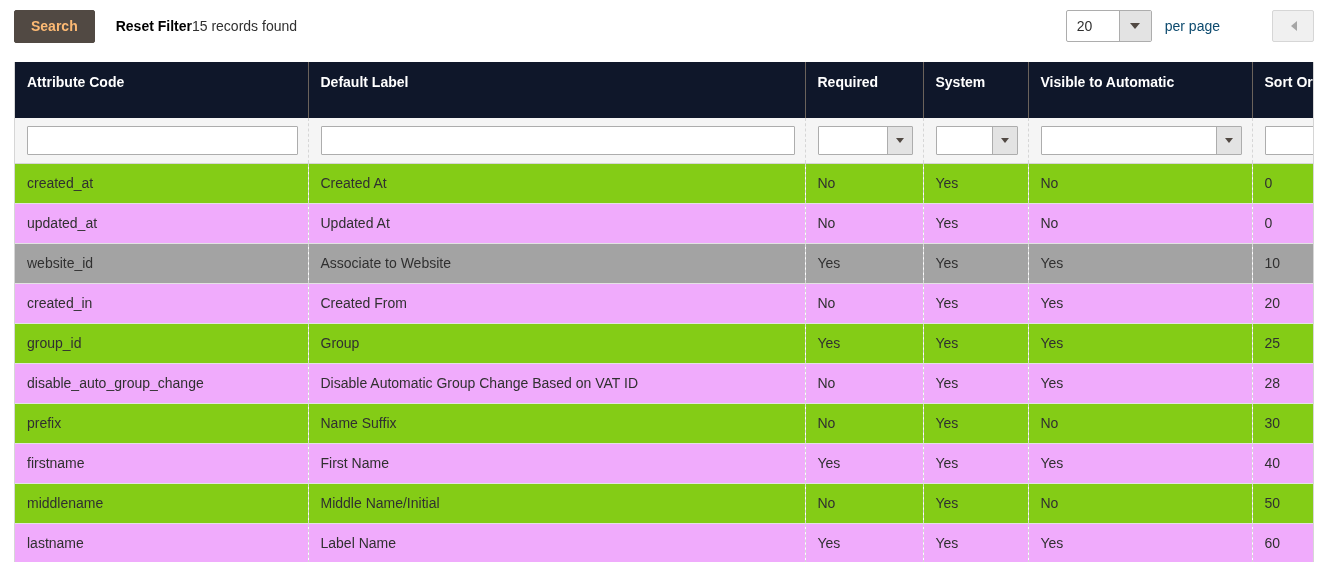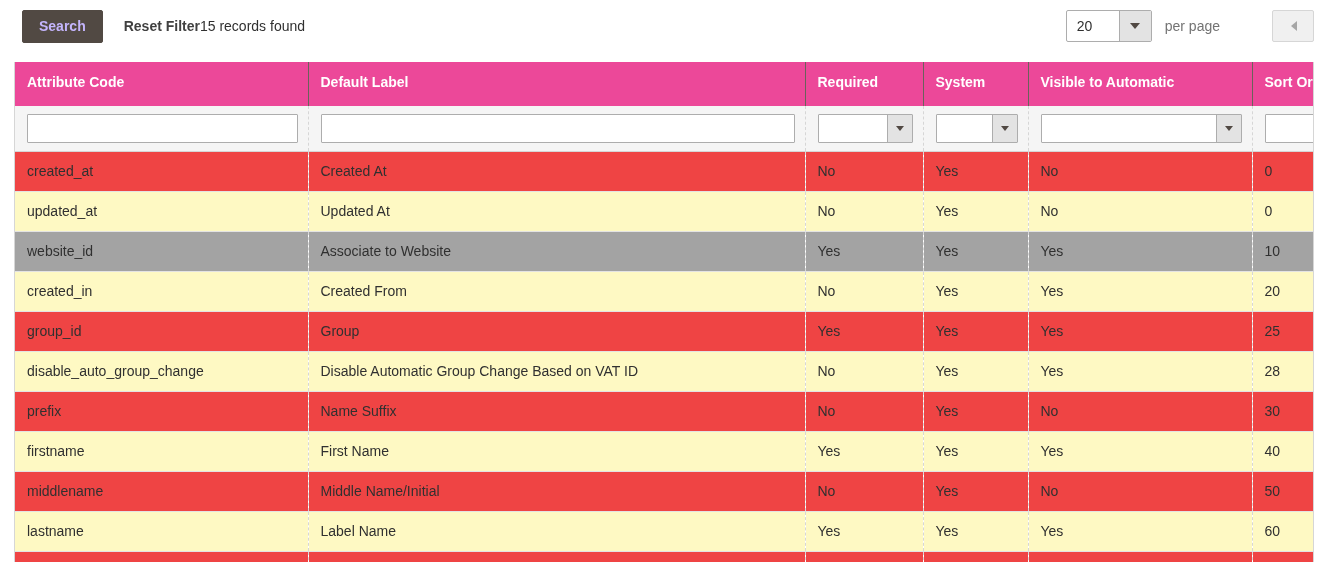--- a/index.html
+++ b/index.html
@@ -20,34 +20,33 @@
   .toolbar {
     position: relative;
     height: 52px;
     padding: 0 14px;
     box-sizing: border-box;
     display: flex;
     align-items: center;
   }
   .search-button {
     background: #514943;
-    color: #c4b5fd;
+    color: #fdba74;
     border: 1px solid #514943;
     border-radius: 2px;
     font-family: "Liberation Sans", sans-serif;
     font-size: 14px;
     font-weight: bold;
     padding: 7px 16px 8px;
     line-height: 16px;
     cursor: pointer;
     white-space: nowrap;
-    margin-left: 8px;
   }
   .reset-filter-link {
-    color: #404040;
+    color: #000000;
     font-weight: bold;
     font-size: 14px;
     text-decoration: none;
     margin-left: 21px;
     cursor: pointer;
     white-space: nowrap;
   }
   .records-found {
     color: #303030;
     font-size: 14px;
@@ -93,21 +92,21 @@
   .caret {
     width: 0;
     height: 0;
     border-left: 5px solid transparent;
     border-right: 5px solid transparent;
     border-top: 6px solid #514943;
   }
   .perpage-label {
     margin-left: 13px;
     font-size: 14px;
-    color: #737373;
+    color: #0c4a6e;
     white-space: nowrap;
   }
   .pager-button {
     margin-left: 52px;
     width: 42px;
     height: 32px;
     border: 1px solid #d6d6d6;
     border-radius: 2px;
     background: #f0f0f0;
     box-sizing: border-box;
@@ -131,26 +130,26 @@
     border-left: 1px solid #d6d6d6;
     border-right: 1px solid #d6d6d6;
     overflow: hidden;
   }
   table.grid {
     width: 100%;
     border-collapse: collapse;
     table-layout: fixed;
   }
   table.grid th {
-    background: #ec4899;
+    background: #0f172a;
     color: #ffffff;
     font-size: 14px;
     font-weight: bold;
     text-align: left;
-    padding: 12px 10px 16px 12px;
+    padding: 12px 10px 28px 12px;
     border-right: 1px solid #6a625b;
     box-sizing: border-box;
     white-space: nowrap;
     overflow: hidden;
   }
   table.grid th:last-child { border-right: none; }
 
   tr.filter-row td {
     background: #f5f5f5;
     padding: 8px 10px 8px 12px;
@@ -206,22 +205,22 @@
     color: #303030;
     padding: 11px 10px 12px 12px;
     border-right: 1px dashed #d6d6d6;
     border-bottom: 1px solid #e3e3e3;
     box-sizing: border-box;
     white-space: nowrap;
     overflow: hidden;
     cursor: pointer;
   }
   tr.data-row td:last-child { border-right: none; }
-  tr.row-odd  td { background: #ef4444; }
-  tr.row-even td { background: #fef9c3; }
+  tr.row-odd  td { background: #84cc16; }
+  tr.row-even td { background: #f0abfc; }
   tr.row-highlight td { background: #a3a3a3; }
 </style>
 </head>
 <body>
 
 <div class="toolbar">
   <button class="search-button">Search</button>
 
   <a class="reset-filter-link">Reset Filter</a>
 

